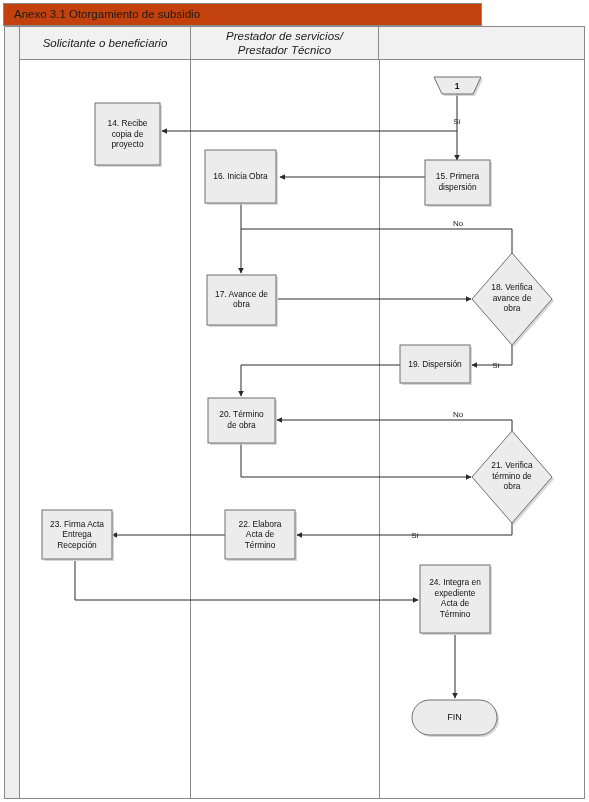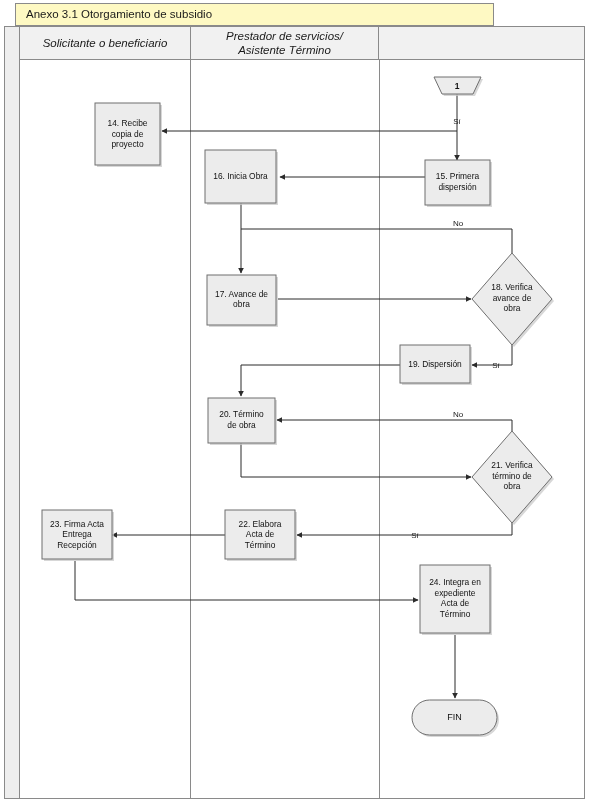--- a/index.html
+++ b/index.html
@@ -12,26 +12,26 @@
   }
   #page {
     position: relative;
     width: 589px;
     height: 802px;
     background: #ffffff;
     overflow: hidden;
   }
   .title-bar {
     position: absolute;
-    left: 15px;
+    left: 3px;
     top: 3px;
     width: 479px;
     height: 23px;
     border: 1px solid #8a8a8a;
-    background: #fef9c3;
+    background: #c2410c;
     box-sizing: border-box;
   }
   .title-bar .title-text {
     position: absolute;
     left: 10px;
     top: 4px;
     font-size: 11.5px;
     color: #1a1a1a;
     white-space: nowrap;
   }
@@ -156,21 +156,21 @@
   <div class="grid-frame"></div>
   <div class="gutter"></div>
 
   <div class="hdr-row">
     <div class="hdr-cell c0">
       <span>Solicitante o beneficiario</span>
     </div>
     <div class="hdr-cell c1">
       <div>
         <div>Prestador de servicios/</div>
-        <div>Asistente Término</div>
+        <div>Prestador Técnico</div>
       </div>
     </div>
   </div>
 
   <div class="col-div d1"></div>
   <div class="col-div d2"></div>
 
   <svg class="flow" viewBox="0 0 589 802">
     <defs>
       <marker id="arrow" viewBox="0 0 10 10" refX="9" refY="5" markerWidth="6" markerHeight="6" orient="auto-start-reverse">

